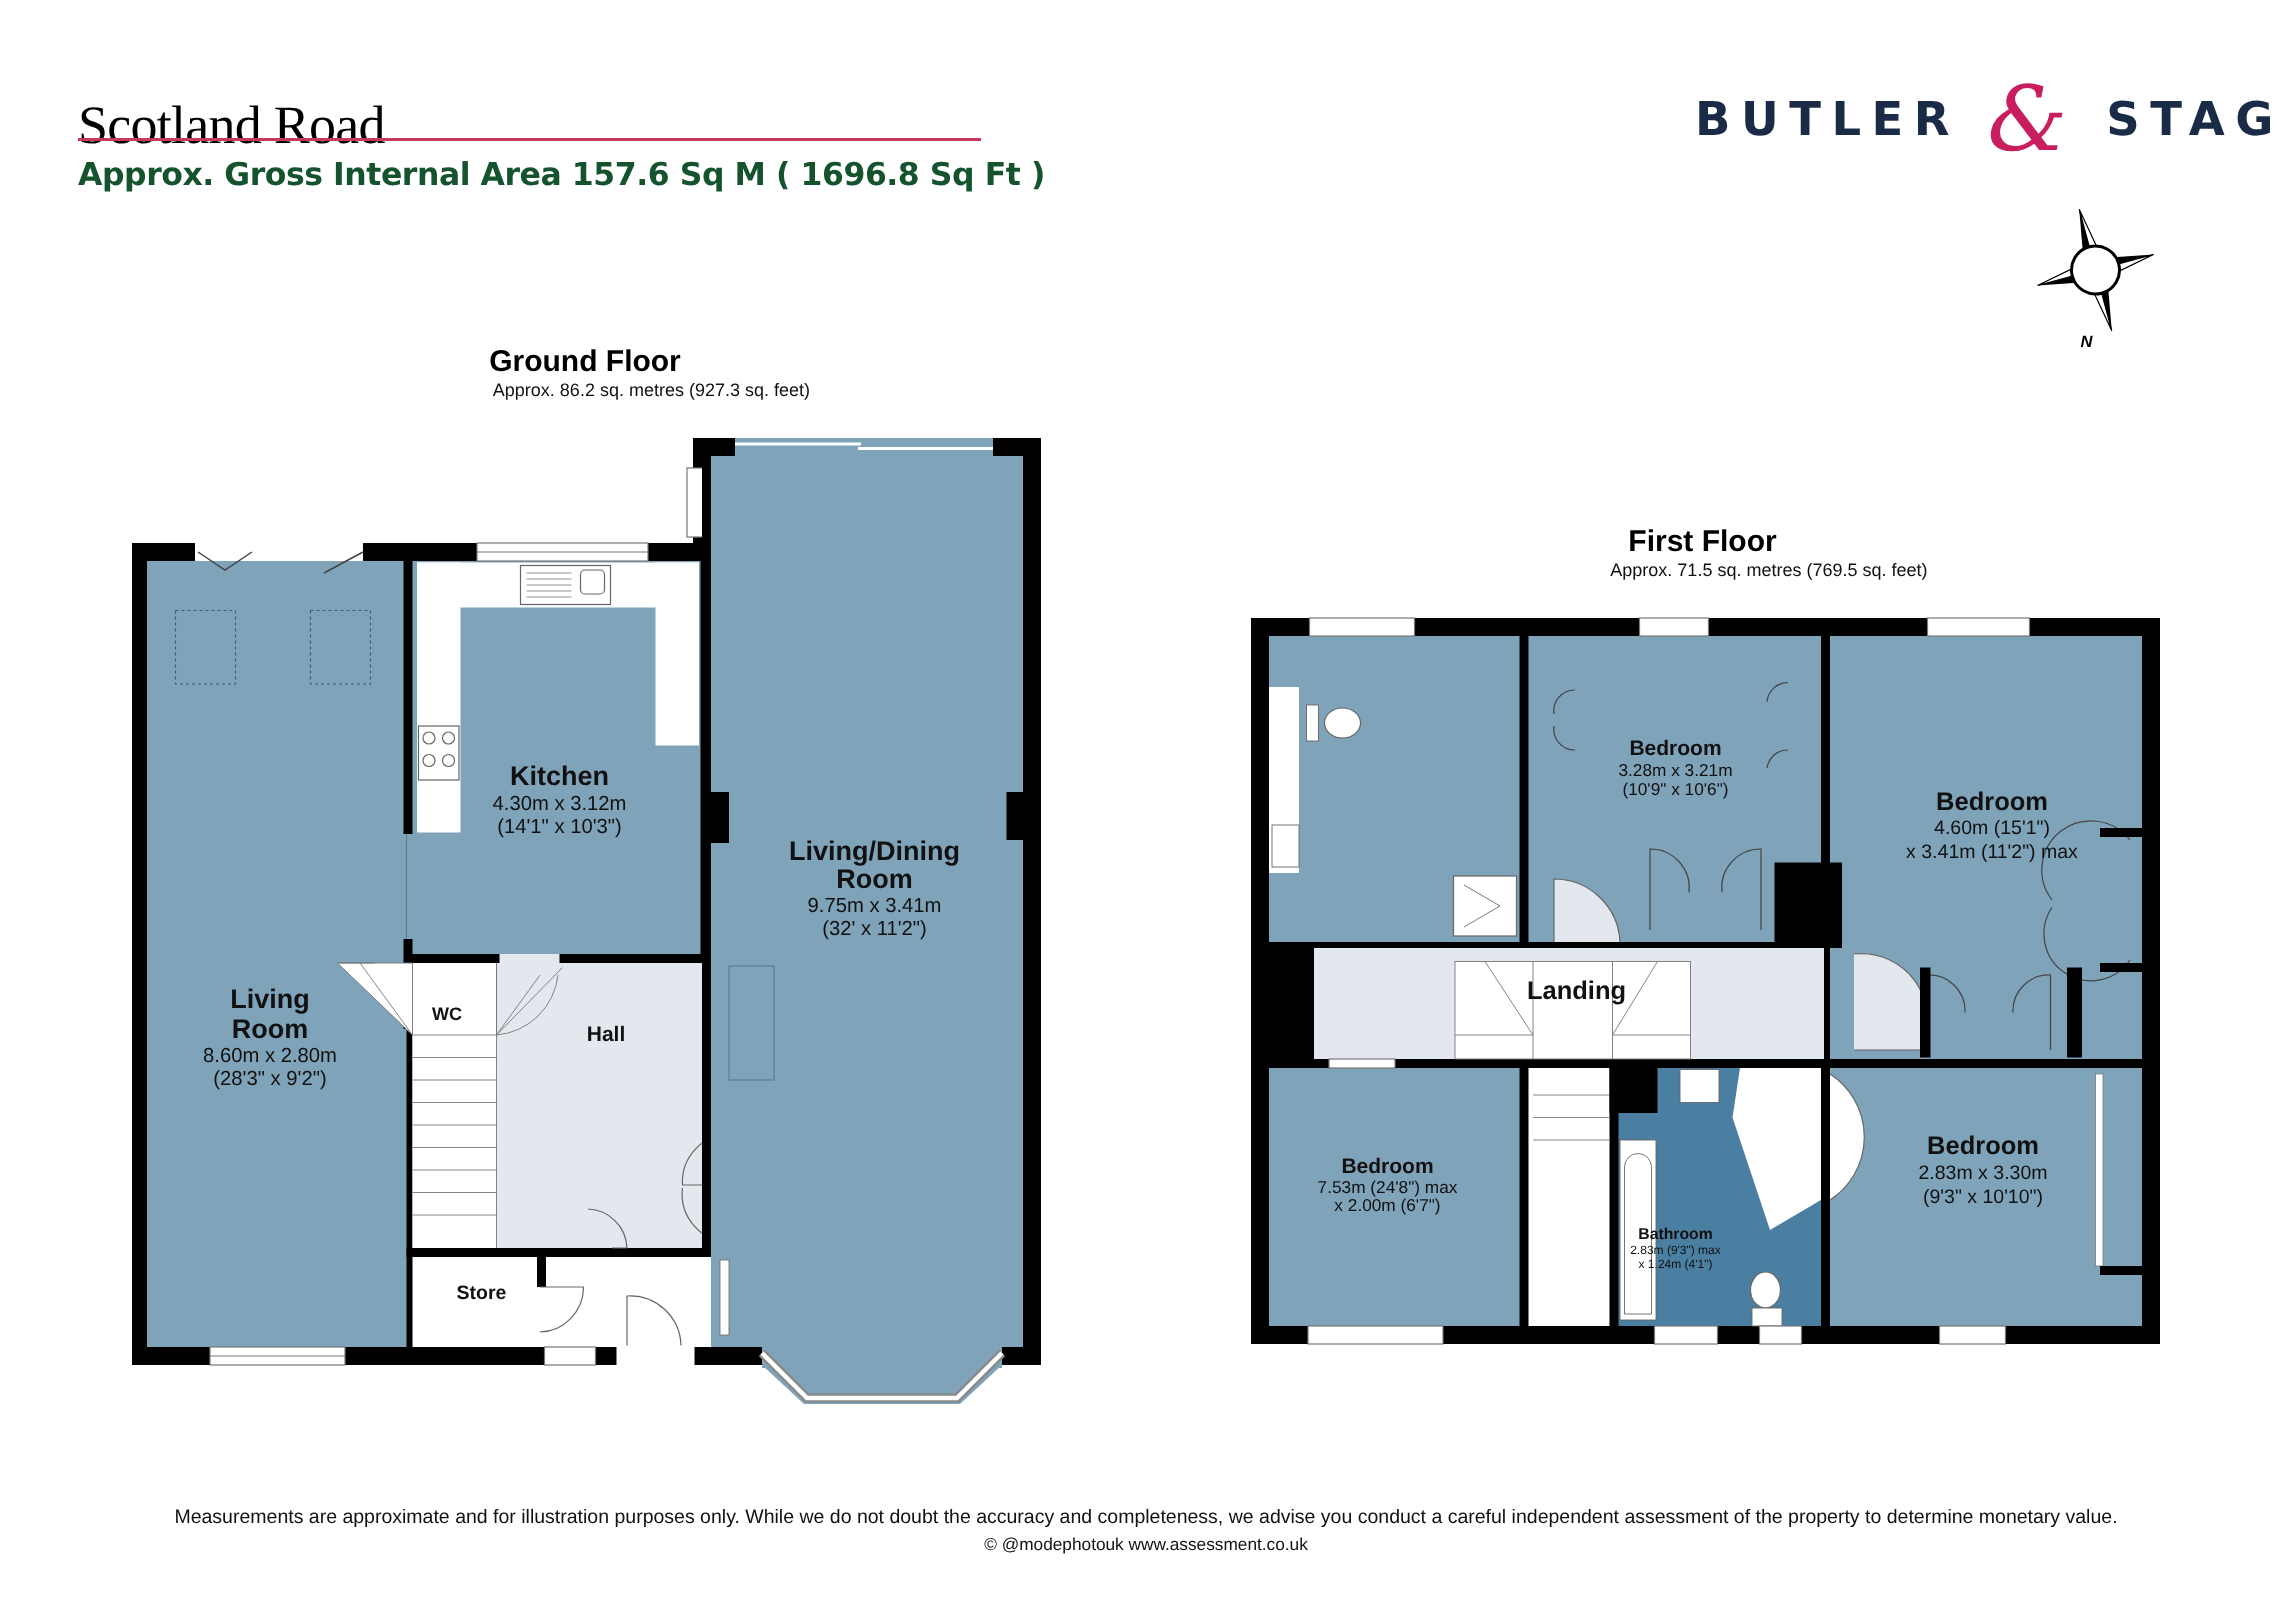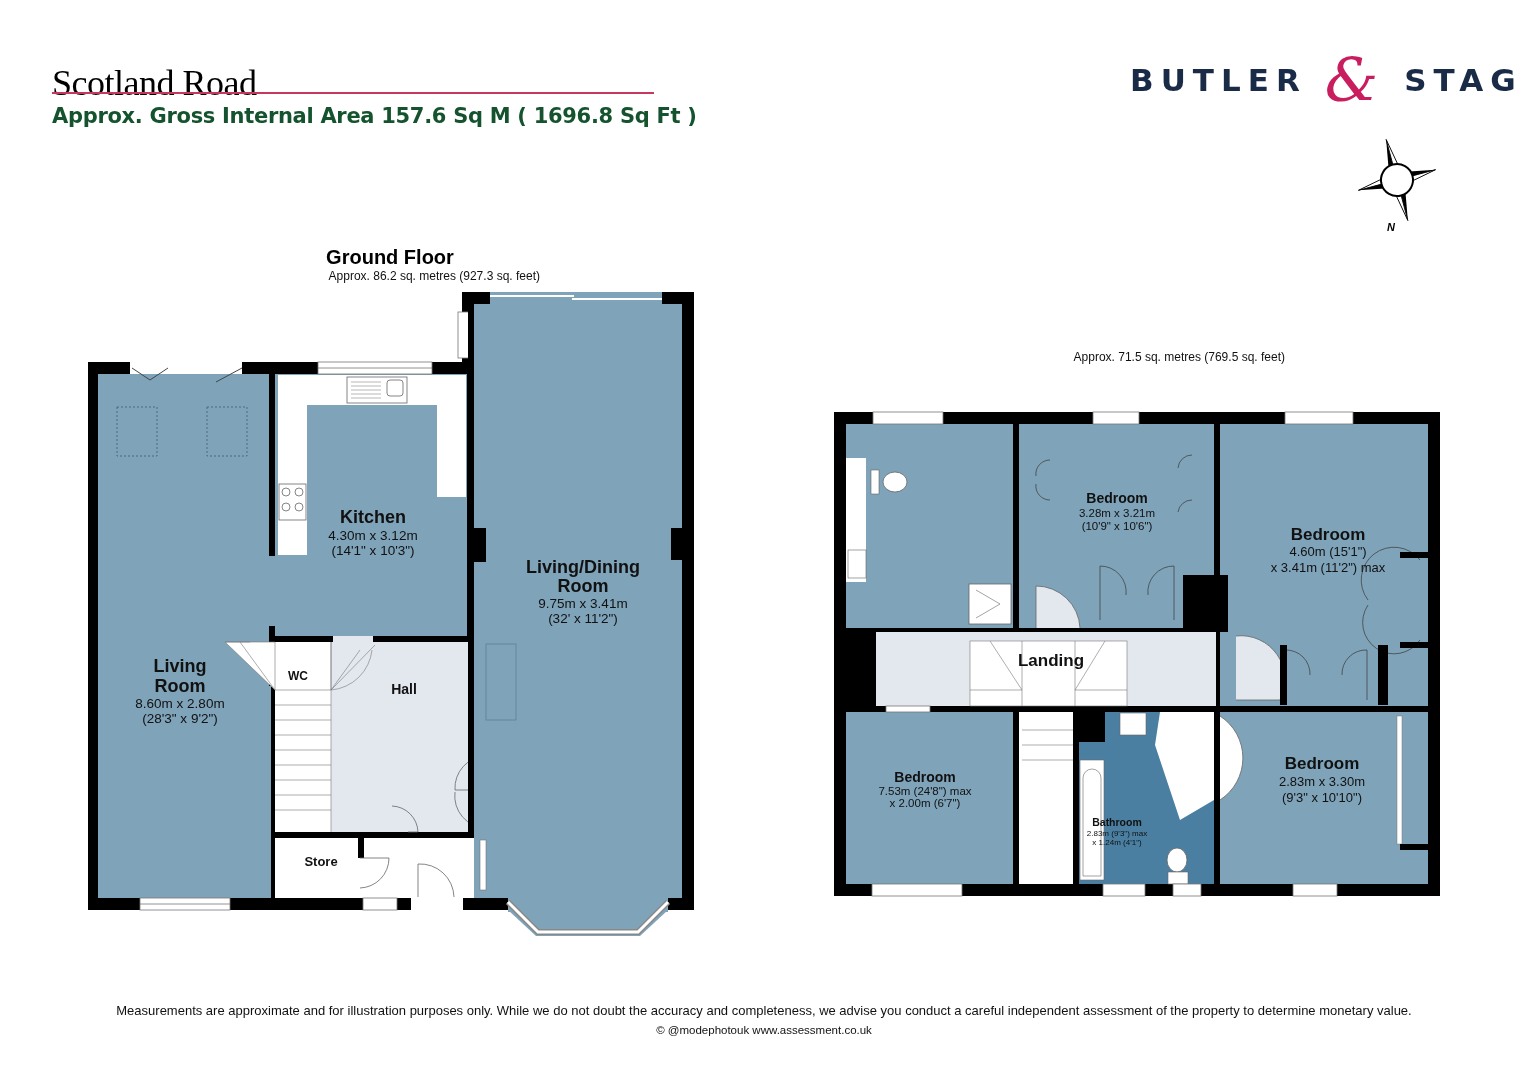--- a/index.html
+++ b/index.html
@@ -5,21 +5,21 @@
   html, body { margin:0; padding:0; background:#ffffff; }
   body { width:1528px; height:1080px; position:relative; overflow:hidden; font-family:"Liberation Sans", sans-serif; }
   .title { position:absolute; left:52px; top:42px; font-family:Liberation Serif, serif; font-size:36px; color:#000000; letter-spacing:-0.5px;margin-top:20px; }
   .title-rule { position:absolute; left:52px; top:92px; width:602px; height:2px; background:#c7385f; }
   .subtitle { position:absolute; left:52px; top:104px; font-family:"DejaVu Sans", sans-serif; font-size:21px; color:#14532d; font-weight:bold; letter-spacing:-0.3px; }
   .logo { position:absolute; left:1130px; top:50px; height:60px; display:flex; align-items:center;gap:20px; }
   .logo-word { font-family:"DejaVu Sans", sans-serif; font-weight:bold; font-size:31px; letter-spacing:7px; color:#1a2b47; }
   .logo-amp { font-family:"DejaVu Serif", serif; font-style:italic; font-size:60px; color:#c81d5e; margin:0 6px 0 -2px; line-height:1; }
   .compass { position:absolute; left:1350px; top:135px; width:95px; height:100px; }
   .floor-title { position:absolute; text-align:center; font-family:"Liberation Sans", sans-serif; }
-  .floor-title .name { font-size:20px; font-weight:bold; color:#000;margin-top:16px; }
+  .floor-title .name { font-size:20px; font-weight:bold; color:#000; }
   .floor-title .area { font-size:12px; color:#111;text-align:right; }
   .plan { position:absolute; left:0; top:0; }
   .room-label { font-family:"Liberation Sans", sans-serif; fill:#111; text-anchor:middle; }
   .footer { position:absolute; left:0; width:1528px; text-align:center; font-family:"Liberation Sans", sans-serif; color:#111; }
   .footer.disclaimer { top:1003px; font-size:13px; }
   .footer.credit { top:1024px; font-size:11.5px; }
 </style>
 </head>
 <body>
 
@@ -46,20 +46,21 @@
     <circle cx="0" cy="0" r="16" fill="#fff" stroke="#000" stroke-width="2"></circle>
   </g>
   <text x="37" y="96" font-family="Liberation Sans, sans-serif" font-size="11" font-weight="bold" font-style="italic">N</text>
 </svg>
 
 <div class="floor-title" style="left:240px; top:230px; width:300px;">
   <div class="name">Ground Floor</div>
   <div class="area">Approx. 86.2 sq. metres (927.3 sq. feet)</div>
 </div>
 <div class="floor-title" style="left:985px; top:350px; width:300px;">
+  <div class="name">First Floor</div>
   <div class="area">Approx. 71.5 sq. metres (769.5 sq. feet)</div>
 </div>
 
 <svg class="plan" width="1528" height="1080" viewBox="0 0 1528 1080">
 
   <g>
 
     <rect x="88" y="362" width="398" height="548" fill="#000"></rect>
 
     <rect x="462" y="292" width="232" height="618" fill="#000"></rect>

